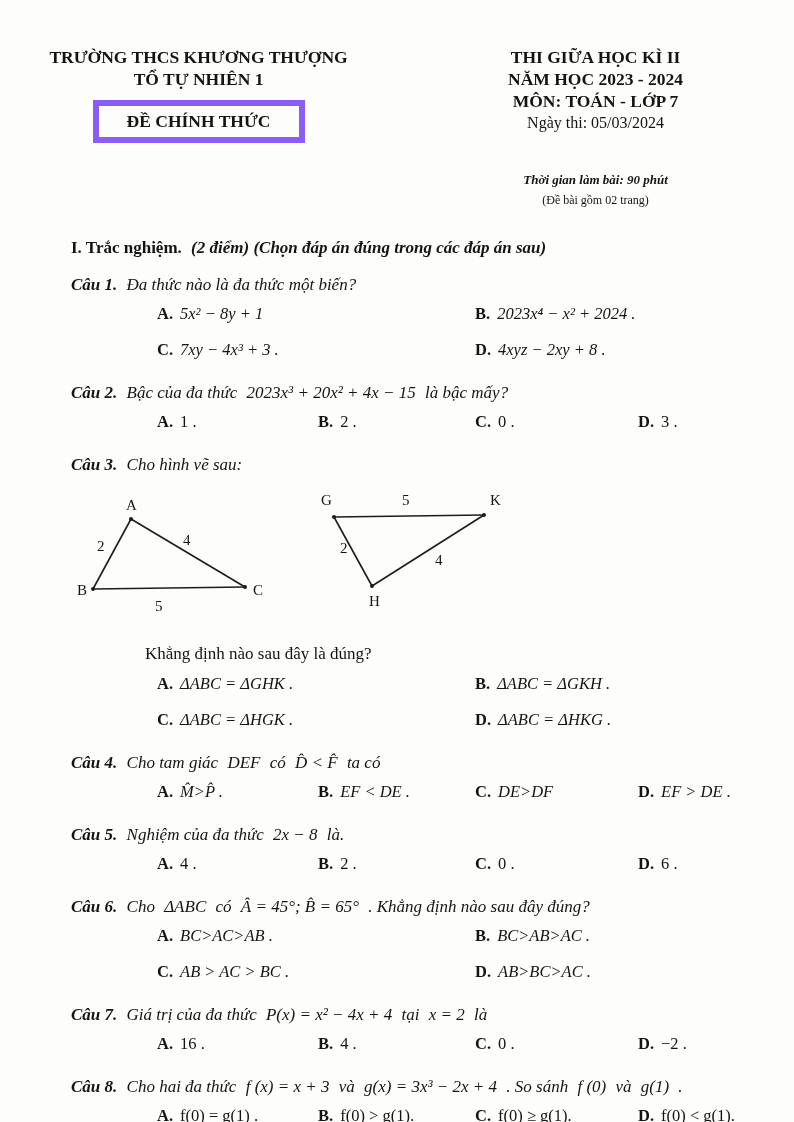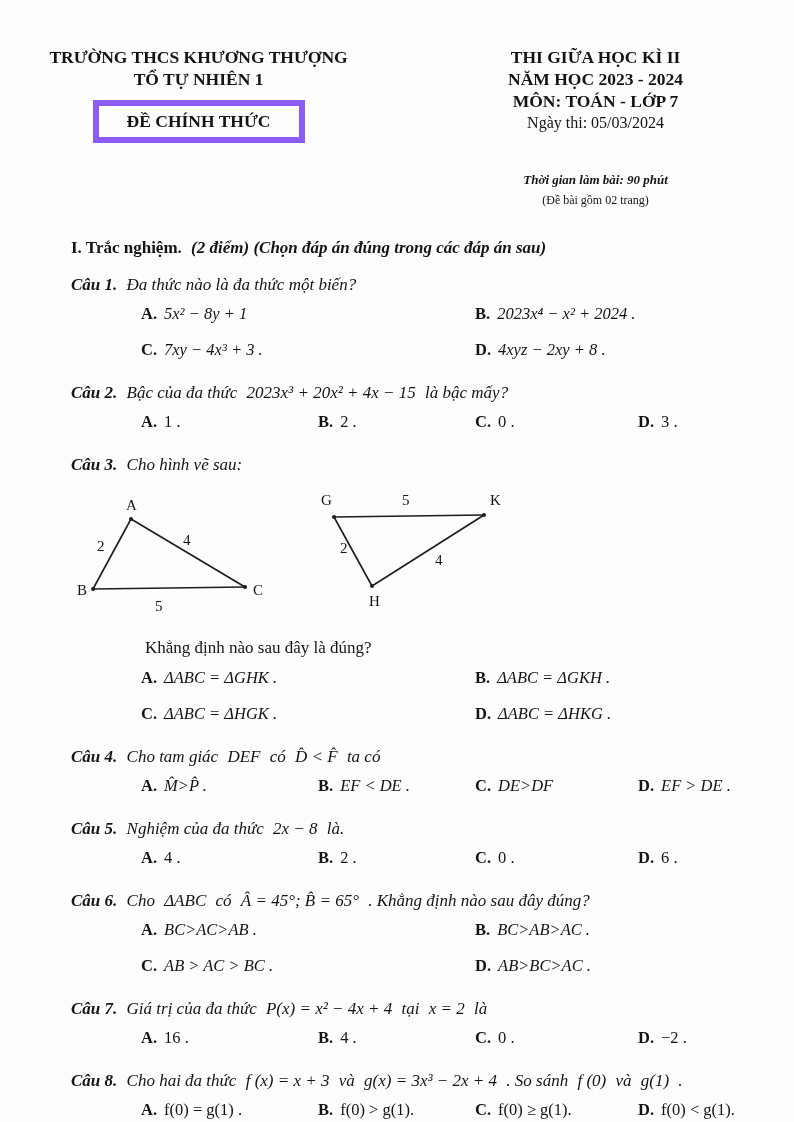--- a/index.html
+++ b/index.html
@@ -32,31 +32,31 @@
   .st-bi   { font-weight:bold; font-style:italic; margin-left:5px; }
 
   .qhead  { margin-top:15px; line-height:21px; }
   .qhead > span { margin-right:5px;font-style:italic; }
   .qlabel { font-weight:bold; }
   .math   { font-style:italic; }
 
   .optrow { position:relative; height:36px; font-size:16.5px; }
   .opt { position:absolute; top:9px; white-space:nowrap; }
   .opt .k { font-weight:bold; margin-right:7px; }
-  .o1 { left:70px; }  .o2 { left:247px; }
+  .o1 { left:86px; }  .o2 { left:247px; }
   .o3 { left:404px; } .o4 { left:567px; }
 
   .fig-wrap { position:relative; height:148px; margin-top:4px; }
   .fig1 { position:absolute; left:2px;  top:10px; }
   .fig2 { position:absolute; left:236px; top:0; }
   .fig-wrap svg text { font-family:"Liberation Serif", serif; font-size:15px; fill:#141414; }
   .fig-wrap svg line { stroke:#1c1c1c; stroke-width:1.6; }
   .fig-wrap svg circle { fill:#1c1c1c; }
 
-  .subline { padding-left:74px; line-height:22px; margin-top:10px; }
+  .subline { padding-left:74px; line-height:22px; margin-top:16px; }
 </style>
 </head>
 <body>
 
 <div class="page">
 
   <div class="header">
     <div class="header-left">
       <div class="h-bold">TRƯỜNG THCS KHƯƠNG THƯỢNG</div>
       <div class="h-bold">TỔ TỰ NHIÊN 1</div>

